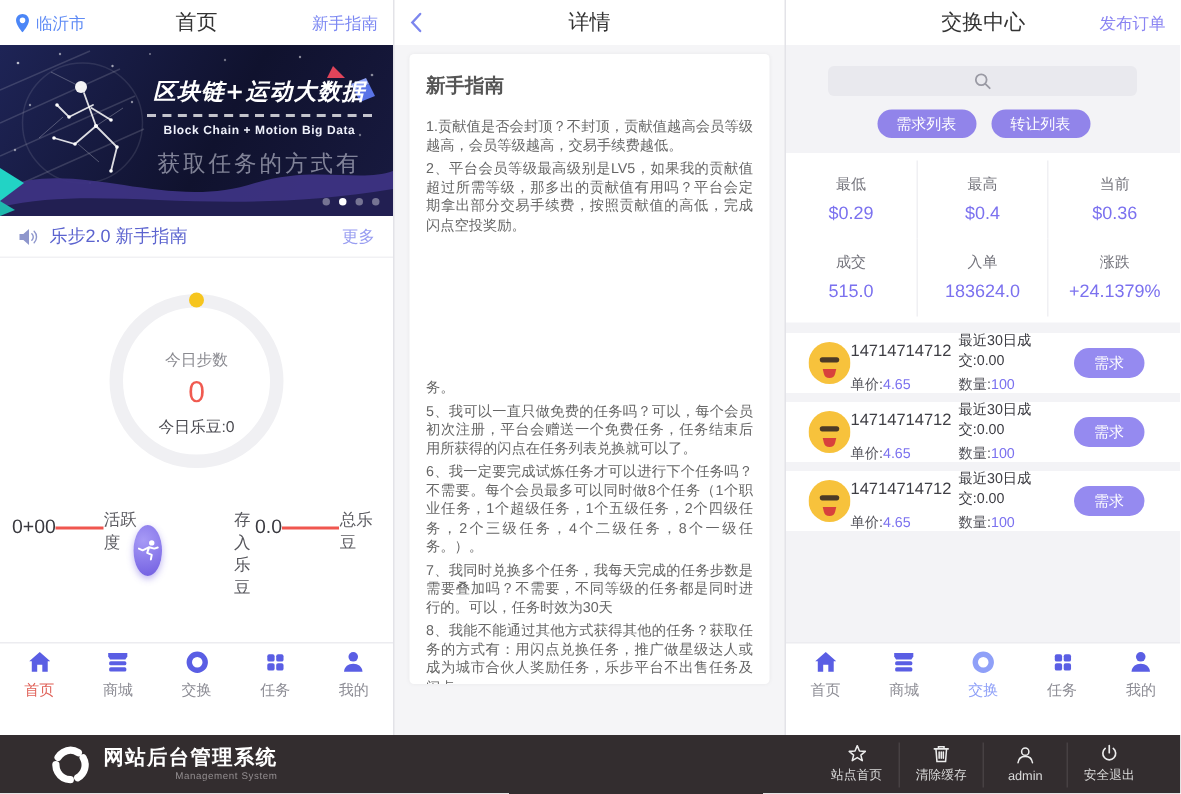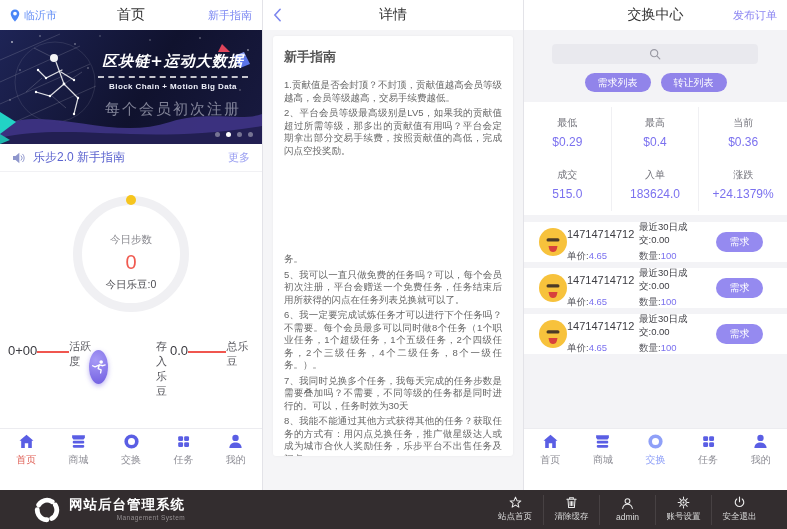--- a/index.html
+++ b/index.html
@@ -189,21 +189,21 @@
           <polygon points="0,82 16,92 0,104" fill="#22d3c5"></polygon>
           <polygon points="0,104 10,110 0,114" fill="#1fb8ae"></polygon>
           <polygon points="222,14 230,22 218,22" fill="#e0445a"></polygon>
           <polygon points="236,30 246,26 250,34 240,38" fill="#5a74e8"></polygon>
           <polygon points="236,30 246,26 244,22 234,26" fill="#8fa2f5"></polygon>
         </svg>
         <div class="b-text">
           <div class="b-cn">区块链+运动大数据</div>
           <div class="b-dash"></div>
           <div class="b-en">Block Chain + Motion Big Data</div>
-          <div class="b-sub">每个会员初次注册</div>
+          <div class="b-sub">获取任务的方式有</div>
         </div>
         <div class="dots">
           <span></span>
             <span class="on"></span>
             <span></span>
             <span></span>
         </div>
       </div>
 
       <div class="ticker">
@@ -468,30 +468,20 @@
         <svg viewBox="0 0 14 14">
             <g fill="none" stroke="currentColor" stroke-width="1.1" stroke-linecap="round">
               <circle cx="7" cy="4.4" r="2.6"></circle>
               <path d="M1.8 12.4c.4-3 2.4-4.6 5.2-4.6s4.8 1.6 5.2 4.6"></path>
             </g>
           </svg>
         <span class="f-lab">admin</span>
       </div>
       <div class="f-item">
         <svg viewBox="0 0 14 14">
-            <g fill="none" stroke="currentColor" stroke-width="1.1" stroke-linecap="round">
-              <circle cx="7" cy="7" r="3"></circle>
-              <path d="M7 1.2v1.6M7 11.2v1.6M1.2 7h1.6M11.2 7h1.6M2.9 2.9l1.1 1.1M10 10l1.1 1.1M11.1 2.9 10 4M4 10l-1.1 1.1"></path>
-            </g>
-            <circle cx="7" cy="7" r="1" fill="currentColor"></circle>
-          </svg>
-        <span class="f-lab">账号设置</span>
-      </div>
-      <div class="f-item">
-        <svg viewBox="0 0 14 14">
             <g fill="none" stroke="currentColor" stroke-width="1.2" stroke-linecap="round">
               <path d="M7 1.2v5"></path>
               <path d="M4.1 3.2a4.6 4.6 0 1 0 5.8 0"></path>
             </g>
           </svg>
         <span class="f-lab">安全退出</span>
       </div>
     </nav>
   </footer>
 </div>

